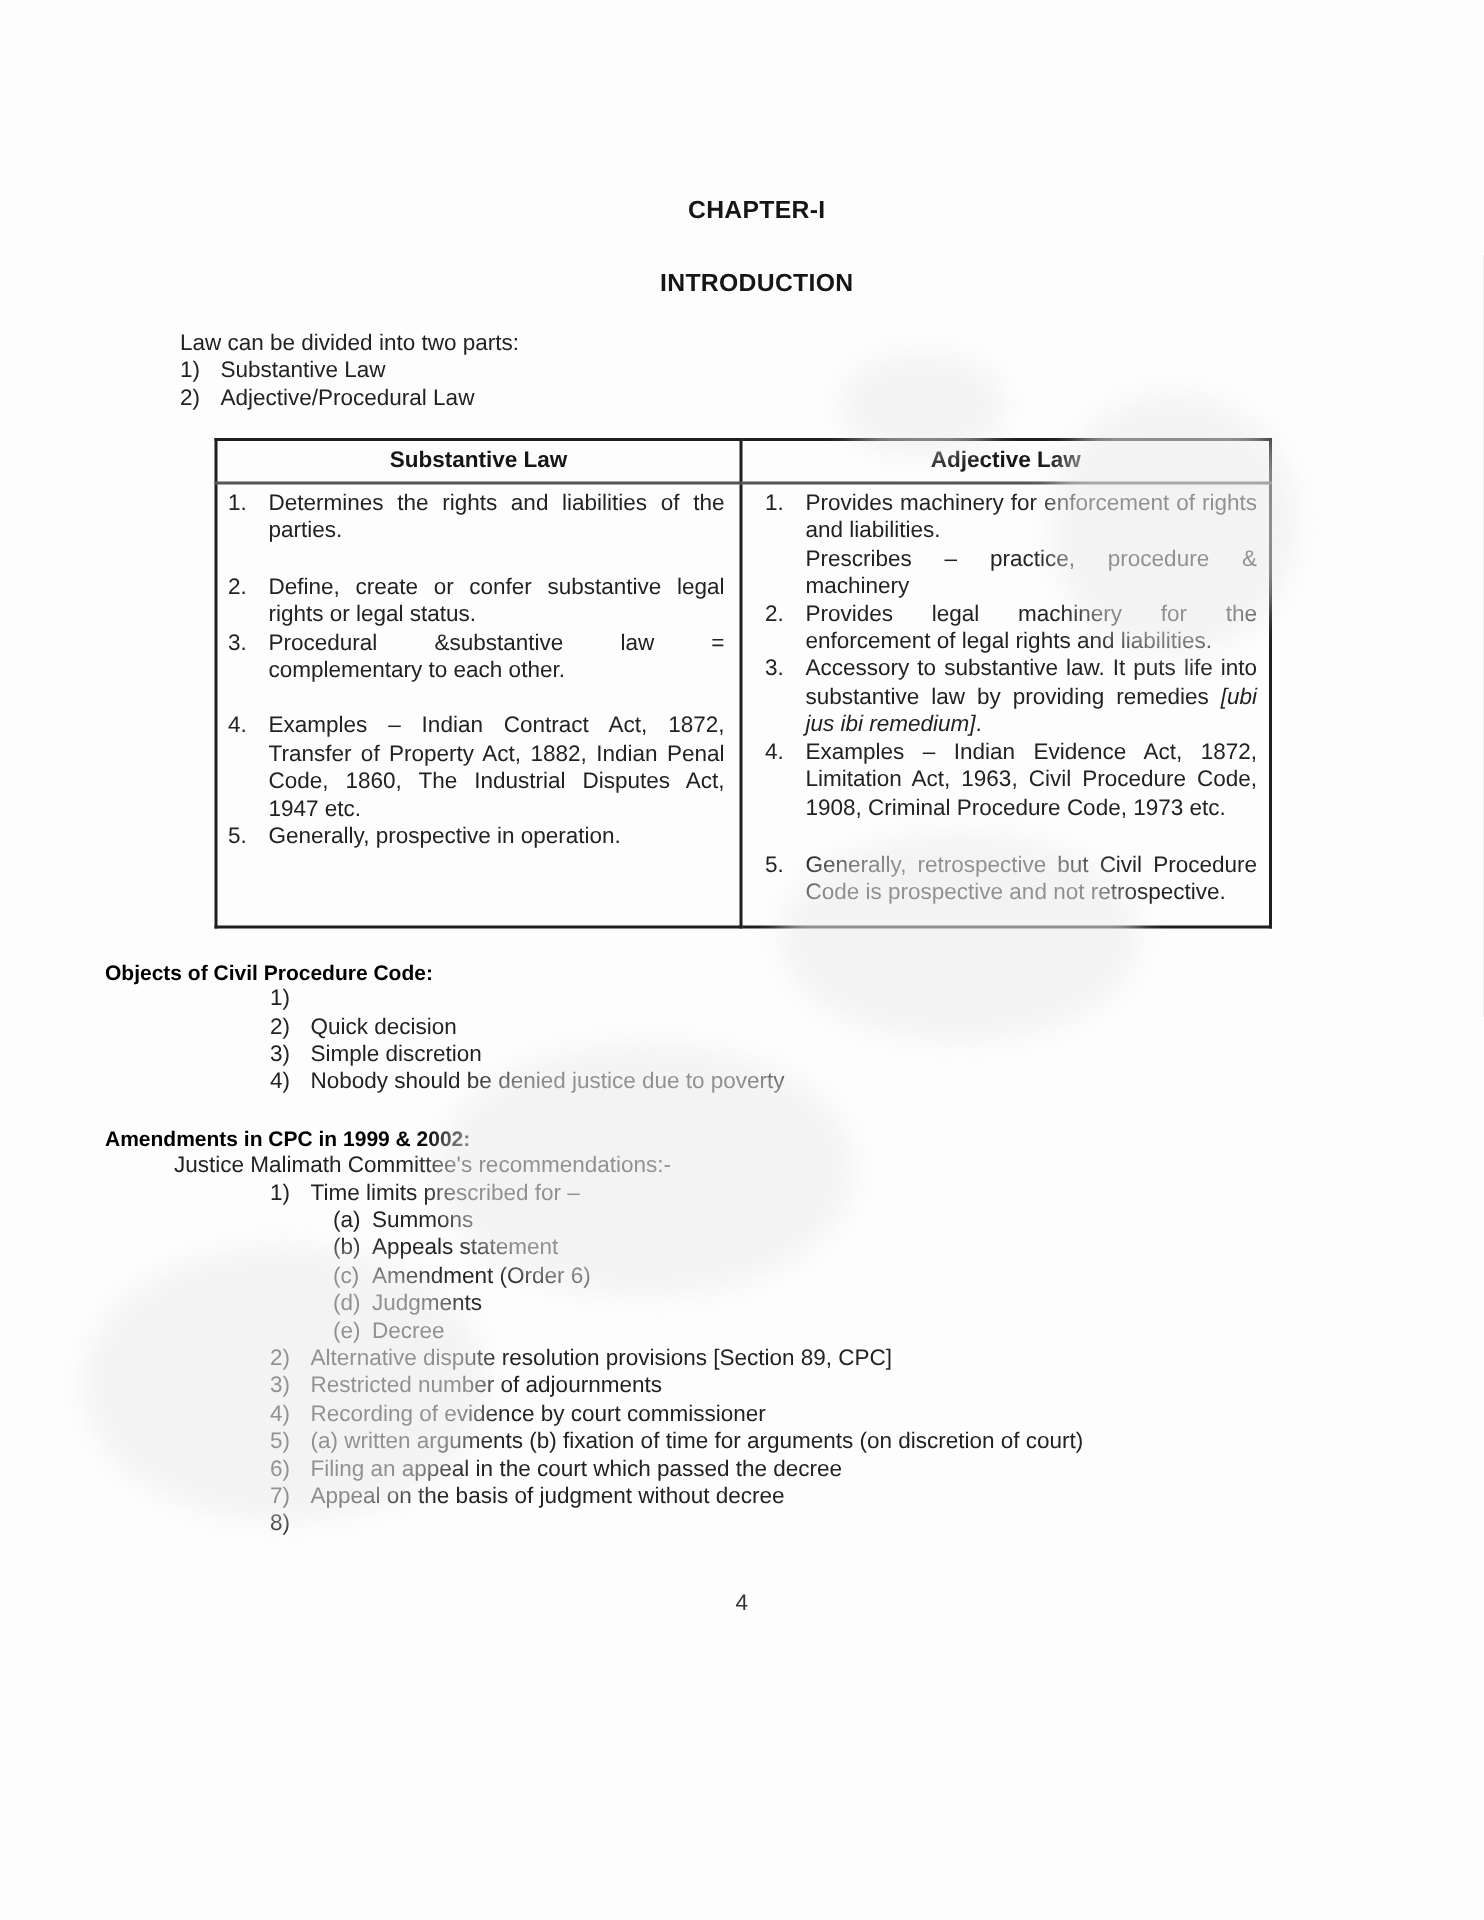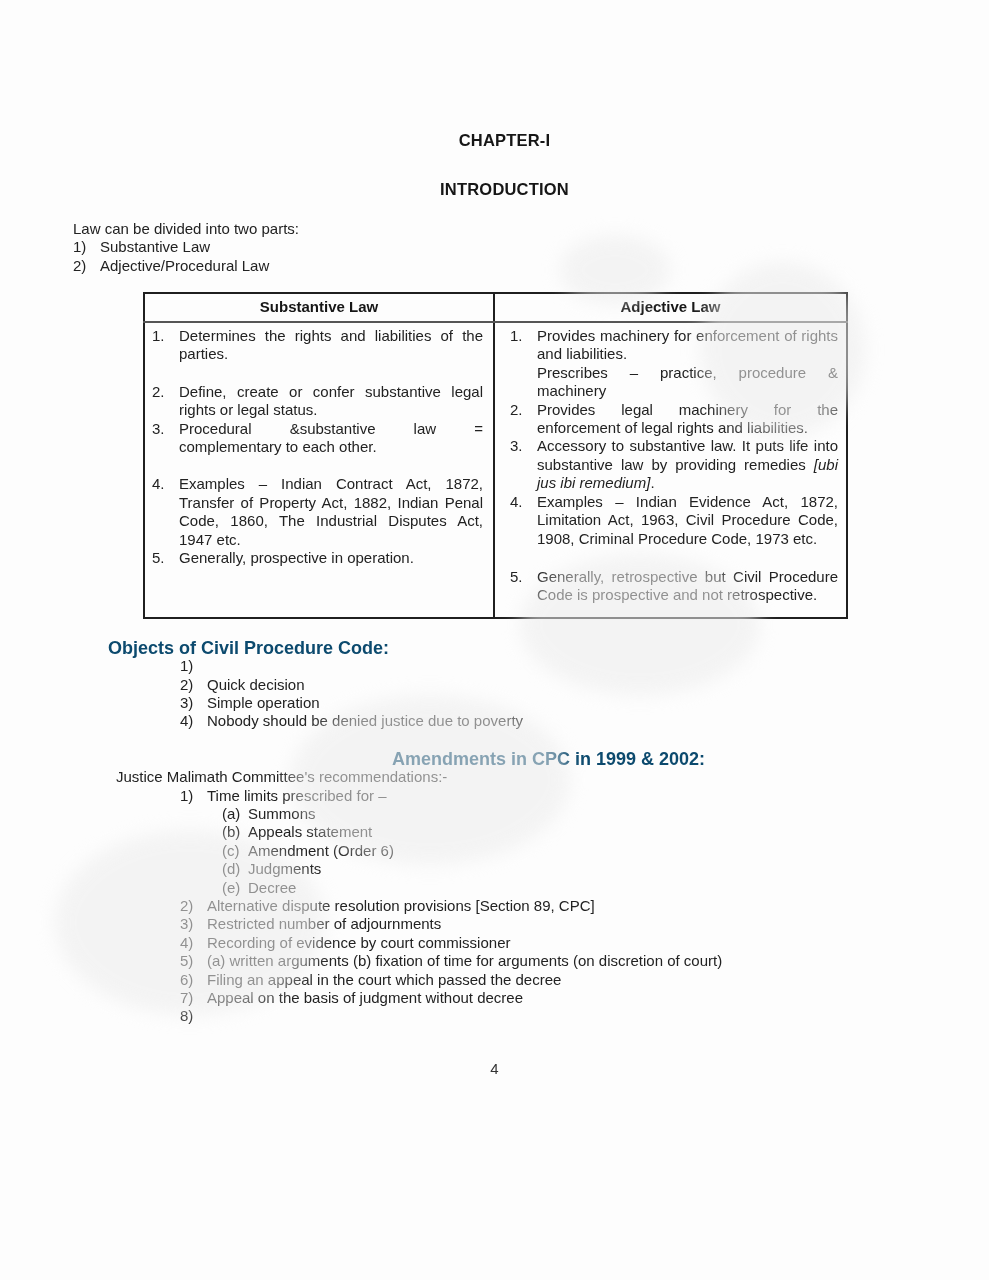--- a/index.html
+++ b/index.html
@@ -24,21 +24,21 @@
   .s5{left:560px;top:235px;width:110px;height:70px;}
 
   h1,h2,h3,p{margin:0;padding:0;}
   .chapter-title,.section-title{
     text-align:center;font-size:16.5px;font-weight:bold;color:#161616;
     letter-spacing:.2px;
     padding-left:20px;
   }
   .section-title{margin-top:31px;}
 
-  .intro{margin-left:73px;margin-top:21px;}
+  .intro{margin-left:120px;margin-top:21px;}
   .lead{margin:0;}
   .nlist{margin:0;padding:0;list-style:none;}
   .nrow{display:flex;}
   .num{flex:0 0 27px;}
   .snum{flex:0 0 26px;}
 
   
   table.law-table{
     margin:17px 0 0 143px;
     width:703px;
@@ -54,24 +54,24 @@
   td.cell-left{padding:4px 10px 12px 7px;}
   td.cell-right{padding:4px 8px 12px 15px;}
   .titem{display:flex;}
   .ttext{flex:1 1 auto;text-align:justify;white-space:pre-line;}
   .it{font-style:italic;}
   .col-left > div:nth-of-type(2),
   .col-left > div:nth-of-type(4){margin-top:19px;}
   .col-right > div:nth-of-type(5){margin-top:20px;}
 
   .cpc-lines{margin-left:180px;margin-top:20px;}
-  .heading{margin-left:108px;font-size:18px;font-weight:bold;color:#0c4a6e;}
+  .heading{margin-left:70px;font-size:14px;font-weight:bold;color:#000000;}
   .objects-heading{margin-top:17px;}
   .olist{margin-left:180px;}
-  .amend-heading{margin-top:19px;text-align:center;}
+  .amend-heading{margin-top:19px;}
   .subhead{margin-left:116px;}
   .sublist{margin-left:15px;}
   .page-number{margin-top:34px;text-align:center;color:#333;}
 </style>
 </head>
 <body>
 
 <div class="page">
 
   <div class="smudge s1"></div>
@@ -178,21 +178,21 @@
 
   <div class="nrow">
         <span class="num">1)</span>
       </div>
       <div class="nrow">
         <span class="num">2)</span>
         <span>Quick decision</span>
       </div>
       <div class="nrow">
         <span class="num">3)</span>
-        <span>Simple operation</span>
+        <span>Simple discretion</span>
       </div>
       <div class="nrow">
         <span class="num">4)</span>
         <span>Nobody should be denied justice due to poverty</span>
       </div>
     </div>
 
   <h3 class="heading amend-heading">Amendments in CPC in 1999 &amp; 2002:</h3>
   <p class="subhead">Justice Malimath Committee's recommendations:-</p>
   <div class="nlist olist">

